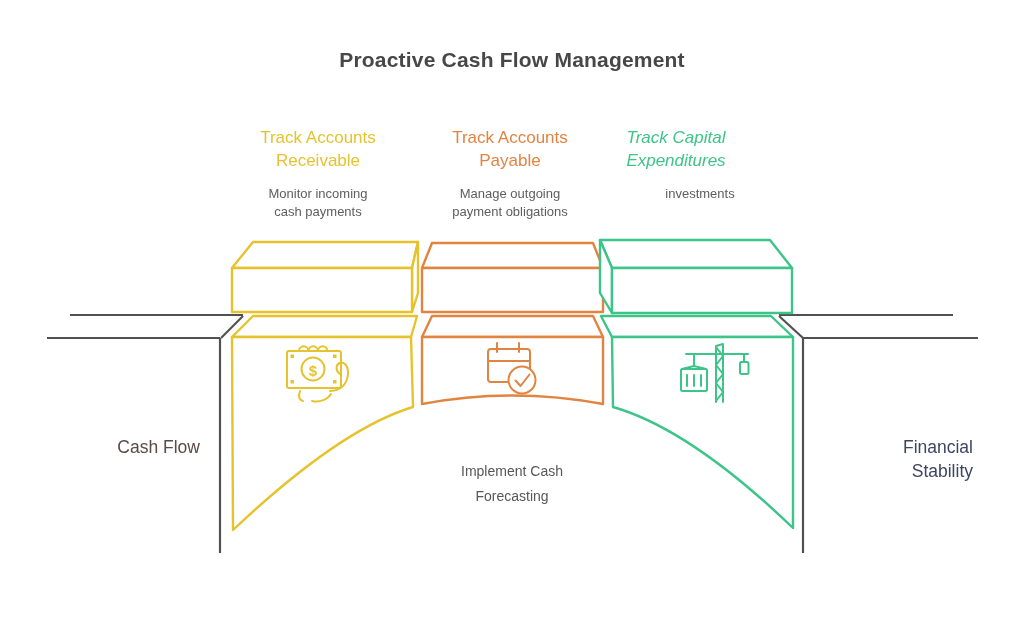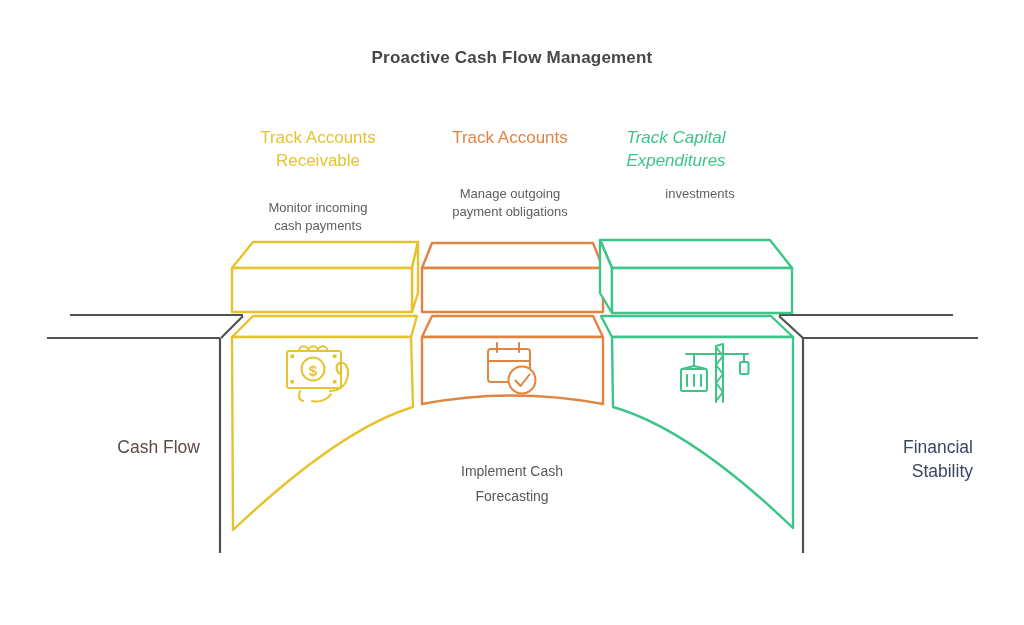--- a/index.html
+++ b/index.html
@@ -11,21 +11,21 @@
     height: 625px;
     background: #ffffff;
     overflow: hidden;
   }
   .abs { position: absolute; }
   .diagram-svg { position:absolute; left:0; top:0; }
 
   .page-title {
     left:0; top:48px; width:1024px;
     text-align:center;
-    font-size:17px; font-weight:700; color:#474747;
+    font-size:21px; font-weight:700; color:#474747;
     letter-spacing:0.2px;
   }
   .col-head {
     width:224px; text-align:center;
     font-size:17px; line-height:23px; font-weight:500;
   }
   .col-sub {
     width:224px; text-align:center;
     font-size:13px; line-height:18px; color:#5e5e5e;
   }
@@ -120,27 +120,28 @@
       </g>
     </g>
   </svg>
 
   <div class="abs page-title">Proactive Cash Flow Management</div>
 
   <div class="abs col-head head-receivable" style="left:206px; top:126px;">
     <div>Track Accounts</div>
     <div>Receivable</div>
   </div>
-  <div class="abs col-sub" style="left:206px; top:185px;margin-top:14px;">
+  <div class="abs col-sub" style="left:206px; top:185px;">
     <div>Monitor incoming</div>
     <div>cash payments</div>
   </div>
 
   <div class="abs col-head head-payable" style="left:398px; top:126px;">
     <div>Track Accounts</div>
+    <div>Payable</div>
   </div>
   <div class="abs col-sub" style="left:398px; top:185px;">
     <div>Manage outgoing</div>
     <div>payment obligations</div>
   </div>
 
   <div class="abs col-head head-capex" style="left:564px; top:126px;font-style:italic;">
     <div>Track Capital</div>
     <div>Expenditures</div>
   </div>

